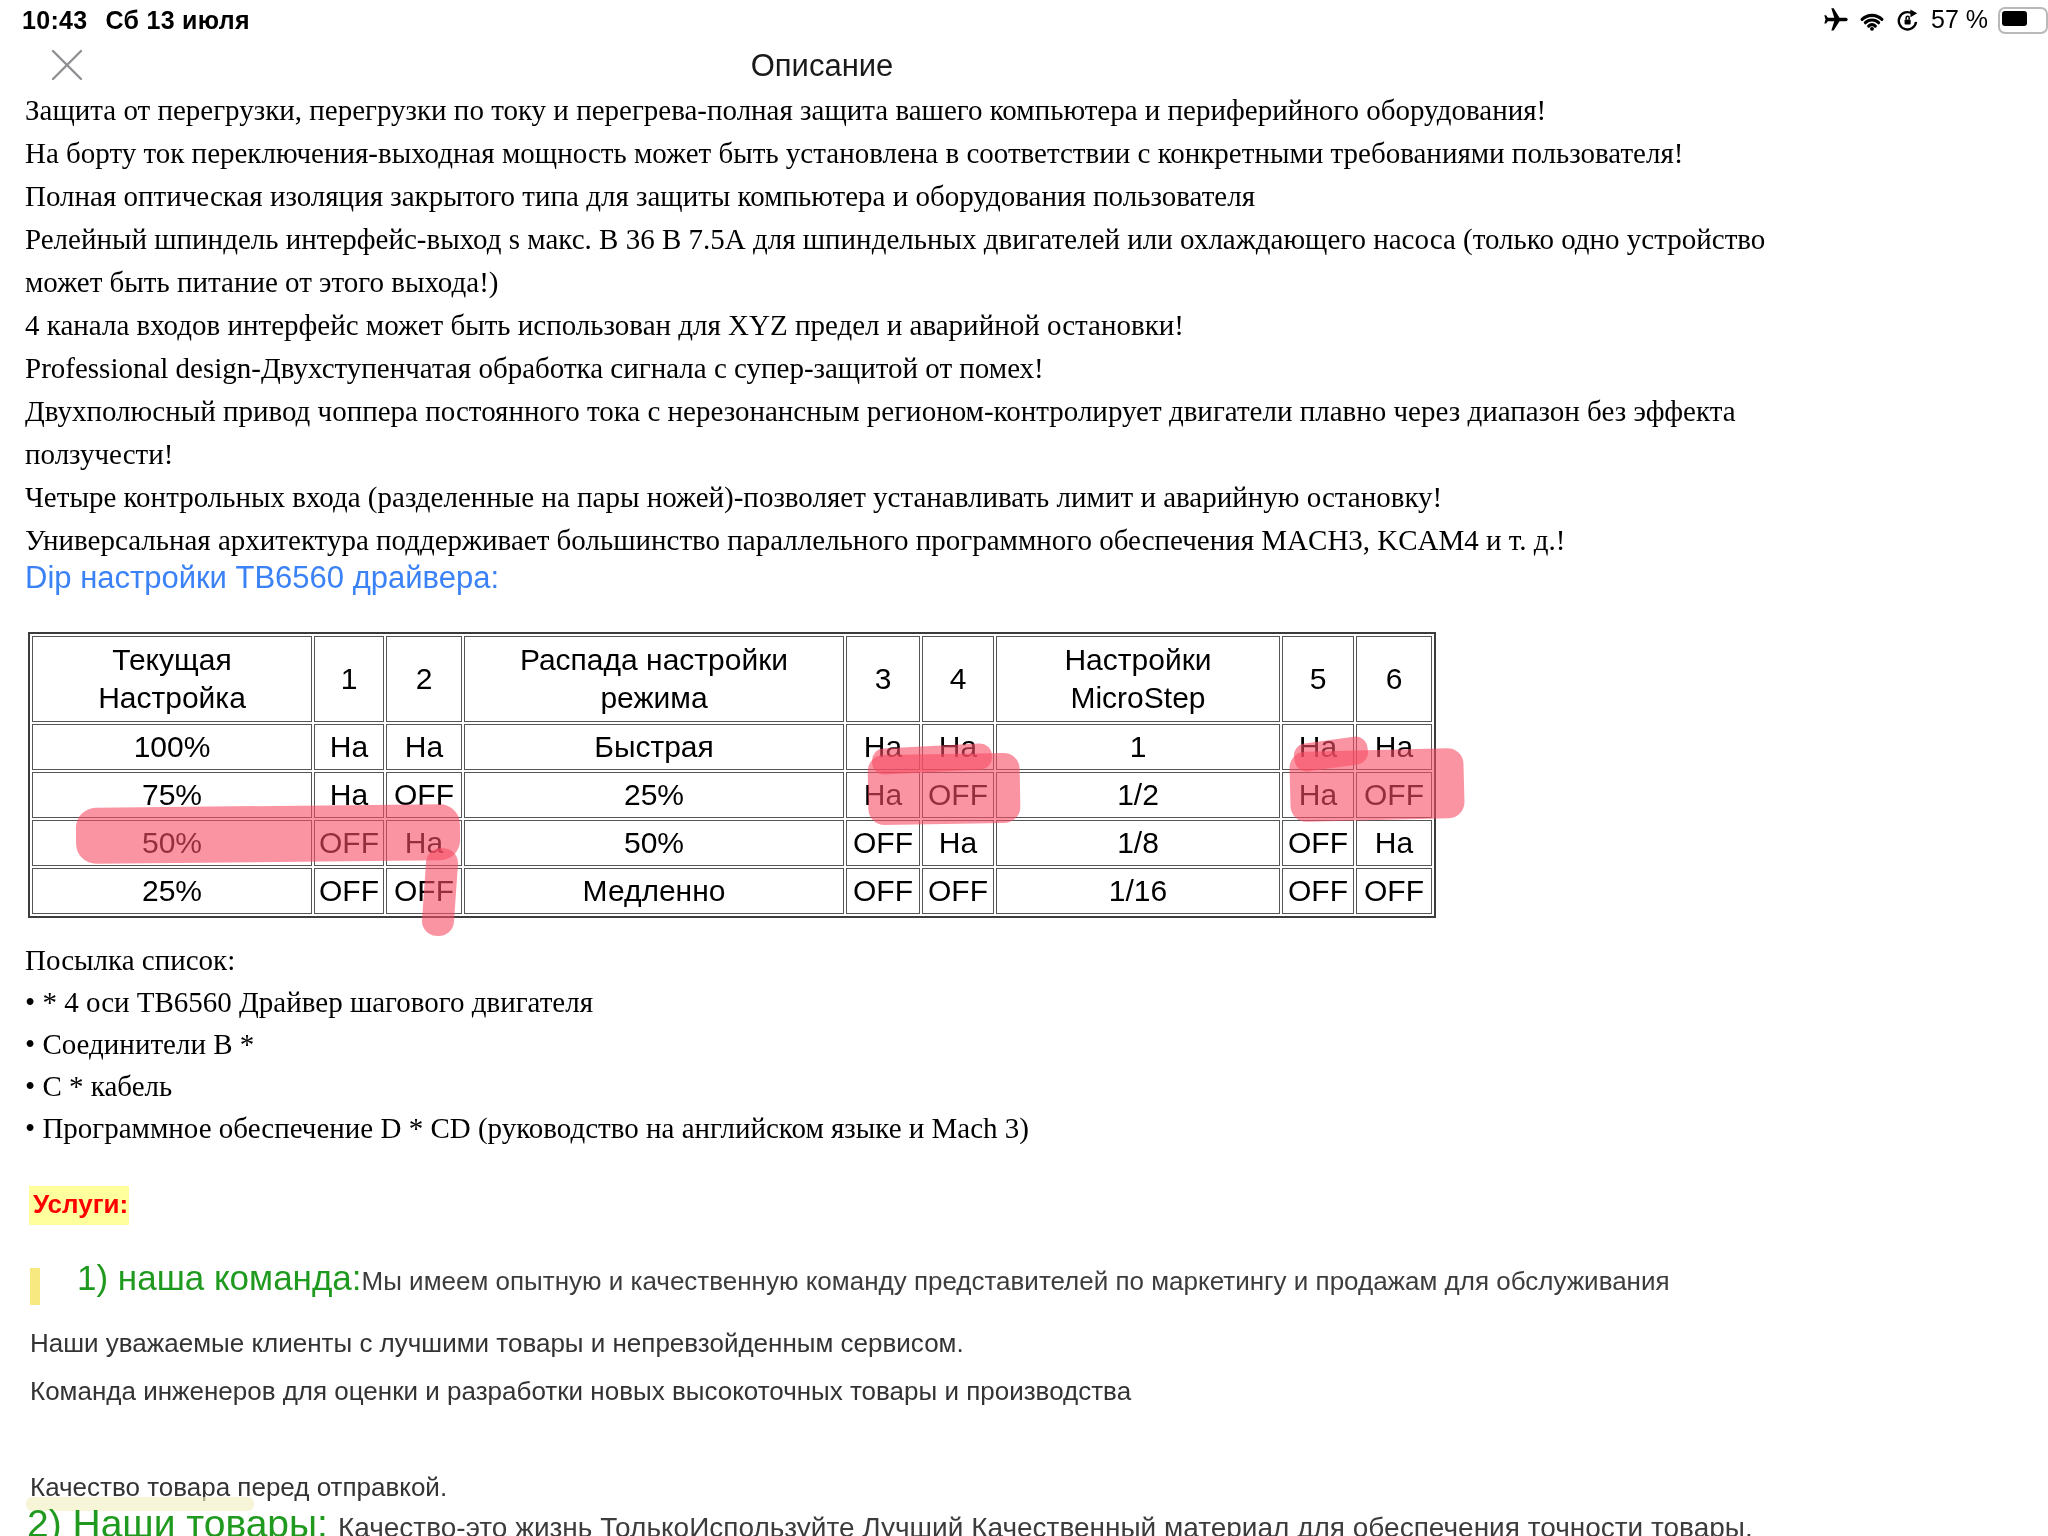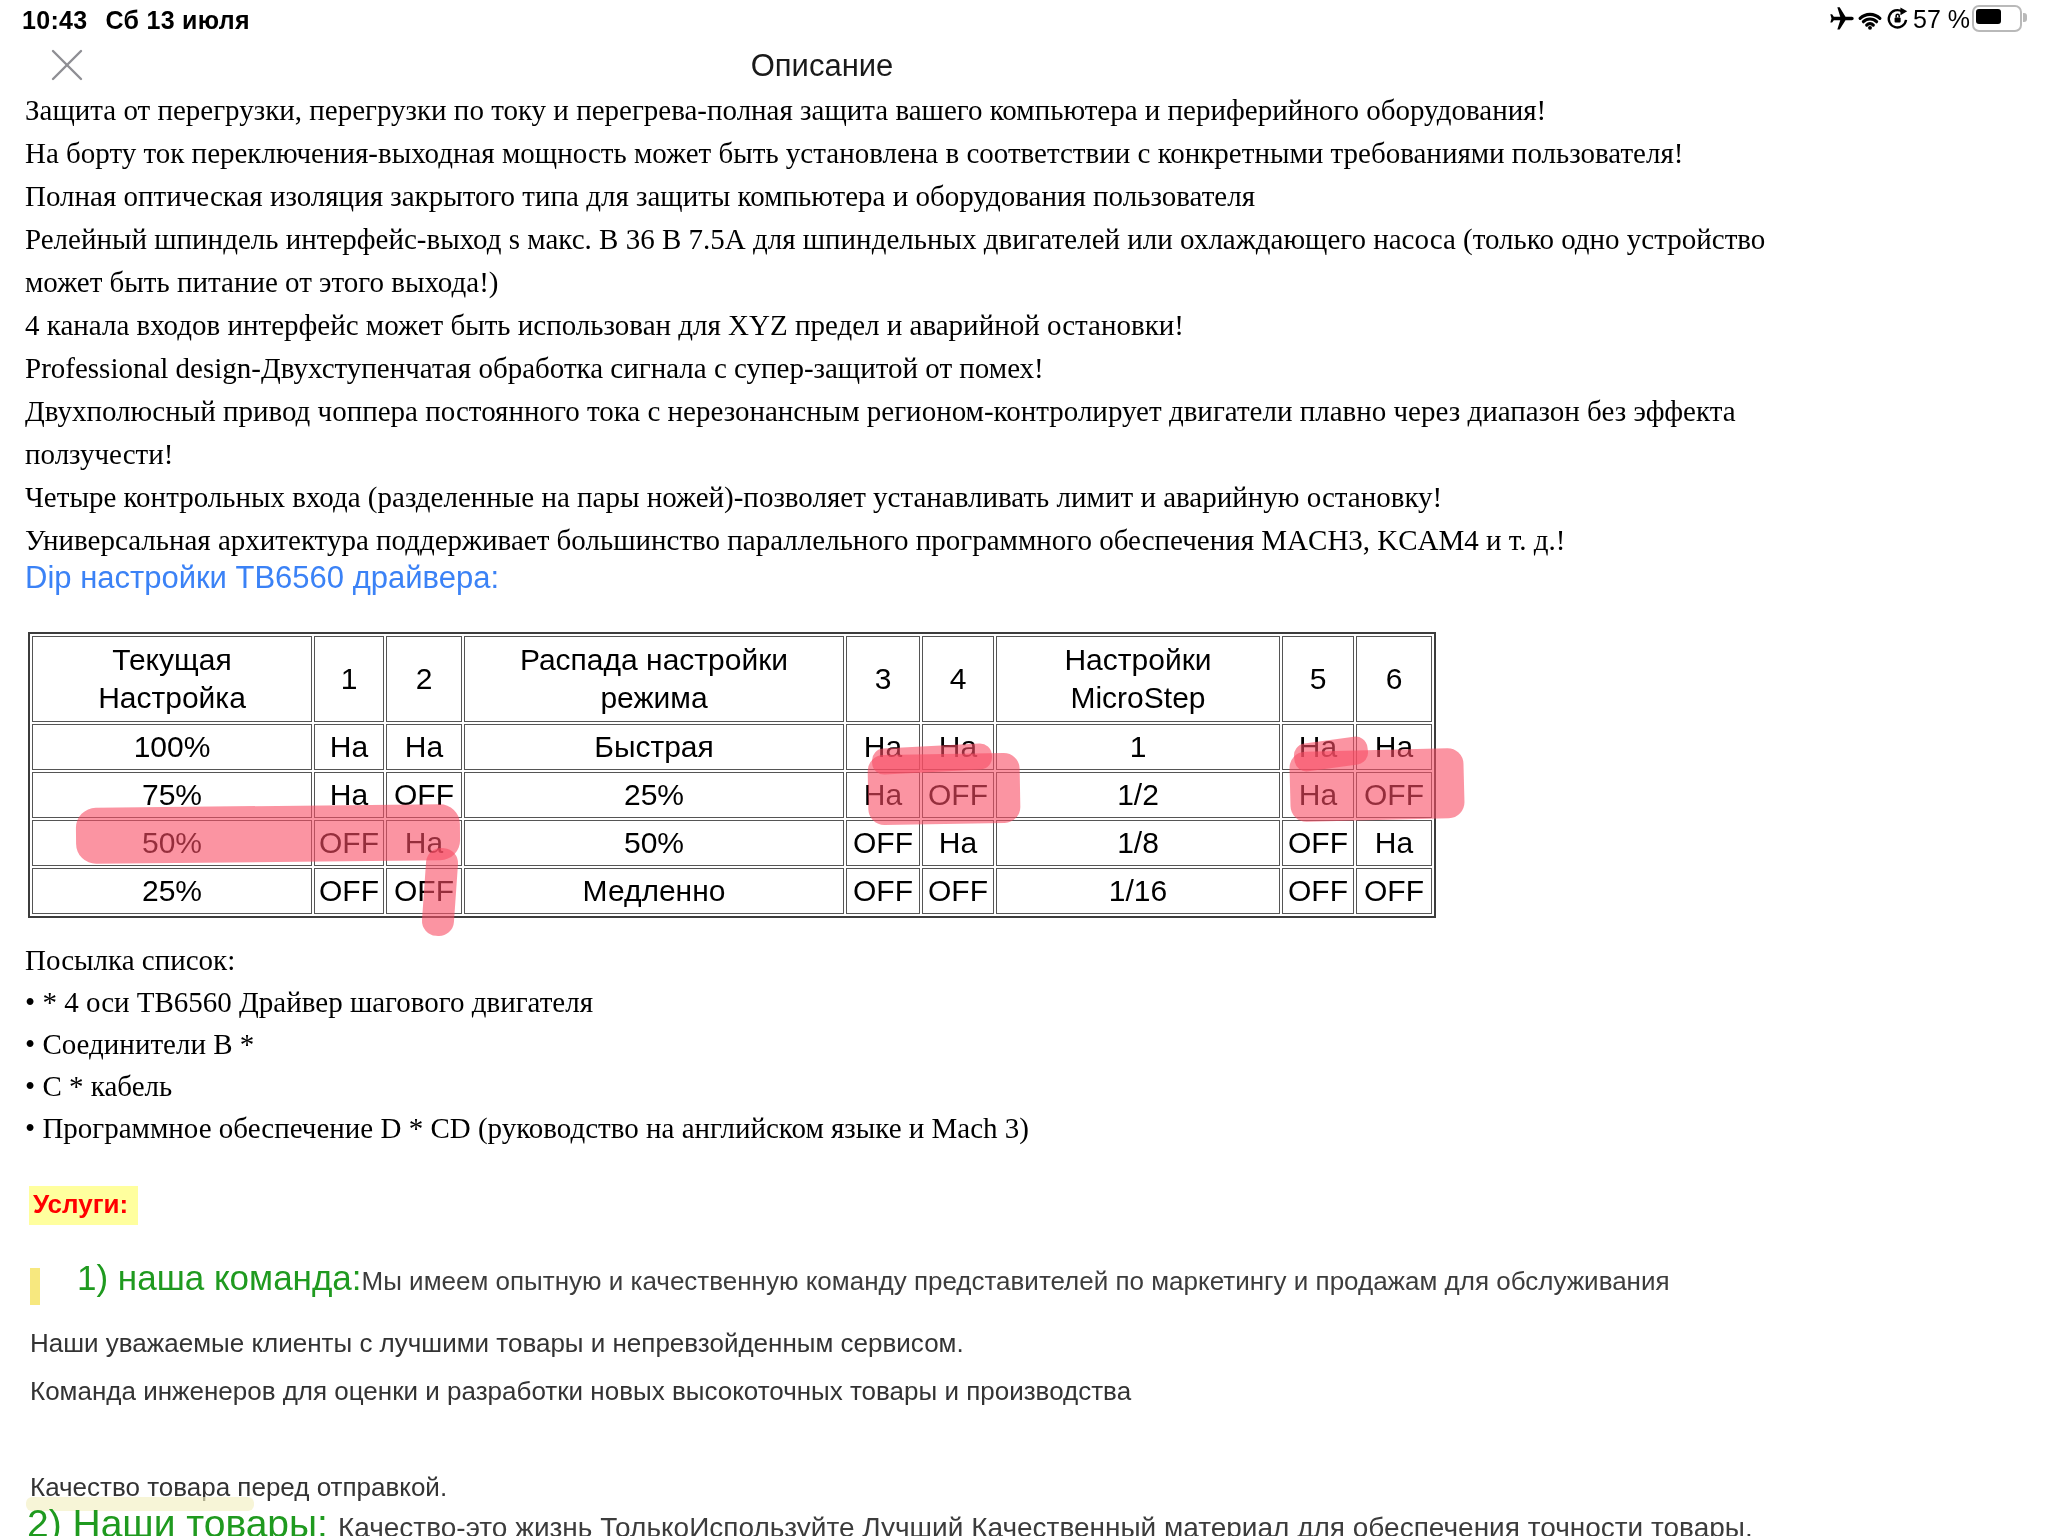--- a/index.html
+++ b/index.html
@@ -2,21 +2,21 @@
 <html><head>
 <meta charset="utf-8">
 <style>
   html,body{margin:0;padding:0;background:#fff;}
   .screen{position:relative;width:2048px;height:1536px;background:#fff;overflow:hidden;
           font-family:"Liberation Sans",sans-serif;color:#000;}
   
   .chrome{position:absolute;left:0;top:0;width:2048px;height:96px;background:#fff;z-index:20;}
   .sb-left{position:absolute;left:22px;top:6px;font-size:25px;font-weight:600;color:#000;letter-spacing:.3px;}
   .sb-date{margin-left:18px;font-weight:600;}
-  .sb-right{position:absolute;right:26px;top:5px;display:flex;align-items:flex-start;gap:0;}
+  .sb-right{position:absolute;right:0;top:5px;display:flex;align-items:flex-end;gap:8px;}
   .sb-right svg{display:block;}
   .sb-batt-pct{font-size:25px;font-weight:500;color:#000;margin-left:2px;}
   .battery{position:relative;width:46px;height:23px;border:2px solid #b9b9b9;border-radius:7px;margin-left:2px;}
   .battery-fill{position:absolute;left:2px;top:2px;height:15px;width:55%;background:#000;border-radius:3px;}
   .battery-cap{position:absolute;right:-7px;top:6px;width:4px;height:9px;background:#b9b9b9;border-radius:0 3px 3px 0;}
   .close-x{position:absolute;left:46px;top:44px;width:42px;height:42px;cursor:pointer;}
   .nav-title{position:absolute;left:0;top:48px;width:1644px;text-align:center;font-size:31px;color:#1a1a1a;}
   
   .content{position:absolute;left:0;top:0;width:2048px;height:1536px;z-index:1;}
   .intro{position:absolute;left:25px;top:89px;width:2000px;font-family:"Liberation Serif",serif;
@@ -40,21 +40,21 @@
   .m3t{left:424px;top:848px;width:32px;height:88px;border-radius:15px;transform:rotate(4deg);}
   
   .pkg{position:absolute;left:25px;top:944px;font-family:"Liberation Serif",serif;font-size:29px;color:#000;}
   .pkg-title{position:absolute;left:0;top:0;white-space:nowrap;}
   .pkg-i0{position:absolute;left:0;top:42px;white-space:nowrap;}
   .pkg-i1{position:absolute;left:0;top:84px;white-space:nowrap;}
   .pkg-i2{position:absolute;left:0;top:126px;white-space:nowrap;}
   .pkg-i3{position:absolute;left:0;top:168px;white-space:nowrap;}
   
   .svc-label{position:absolute;left:29px;top:1186px;background:#ffff9e;color:#ff0000;
-             font-size:26px;font-weight:bold;padding:3px 10px 5px 4px;}
+             font-size:26px;font-weight:bold;padding:3px 1px 5px 4px;}
   .chip{position:absolute;left:30px;top:1268px;width:10px;height:37px;background:#f7e87f;z-index:0;}
   .team-line{position:absolute;left:33px;top:1258px;display:flex;align-items:baseline;white-space:nowrap;z-index:1;margin-left:44px;}
   .team-h{font-size:35px;color:#1f9a1f;}
   .team-t{font-size:26px;color:#3c3c3c;}
   .svc-p{position:absolute;left:30px;font-size:26px;color:#333;white-space:nowrap;text-align:center;}
   .p0{top:1328px;} .p1{top:1376px;} .p2{top:1424px;} .p3{top:1472px;}
   .smear{position:absolute;left:26px;top:1497px;width:228px;height:14px;background:#f2efc2;opacity:.65;border-radius:6px;}
   .prod-line{position:absolute;left:27px;top:1502px;display:flex;align-items:baseline;white-space:nowrap;}
   .prod-h{font-size:39px;color:#1f9a1f;}
   .prod-t{font-size:28px;color:#3c3c3c;margin-left:10px;}

